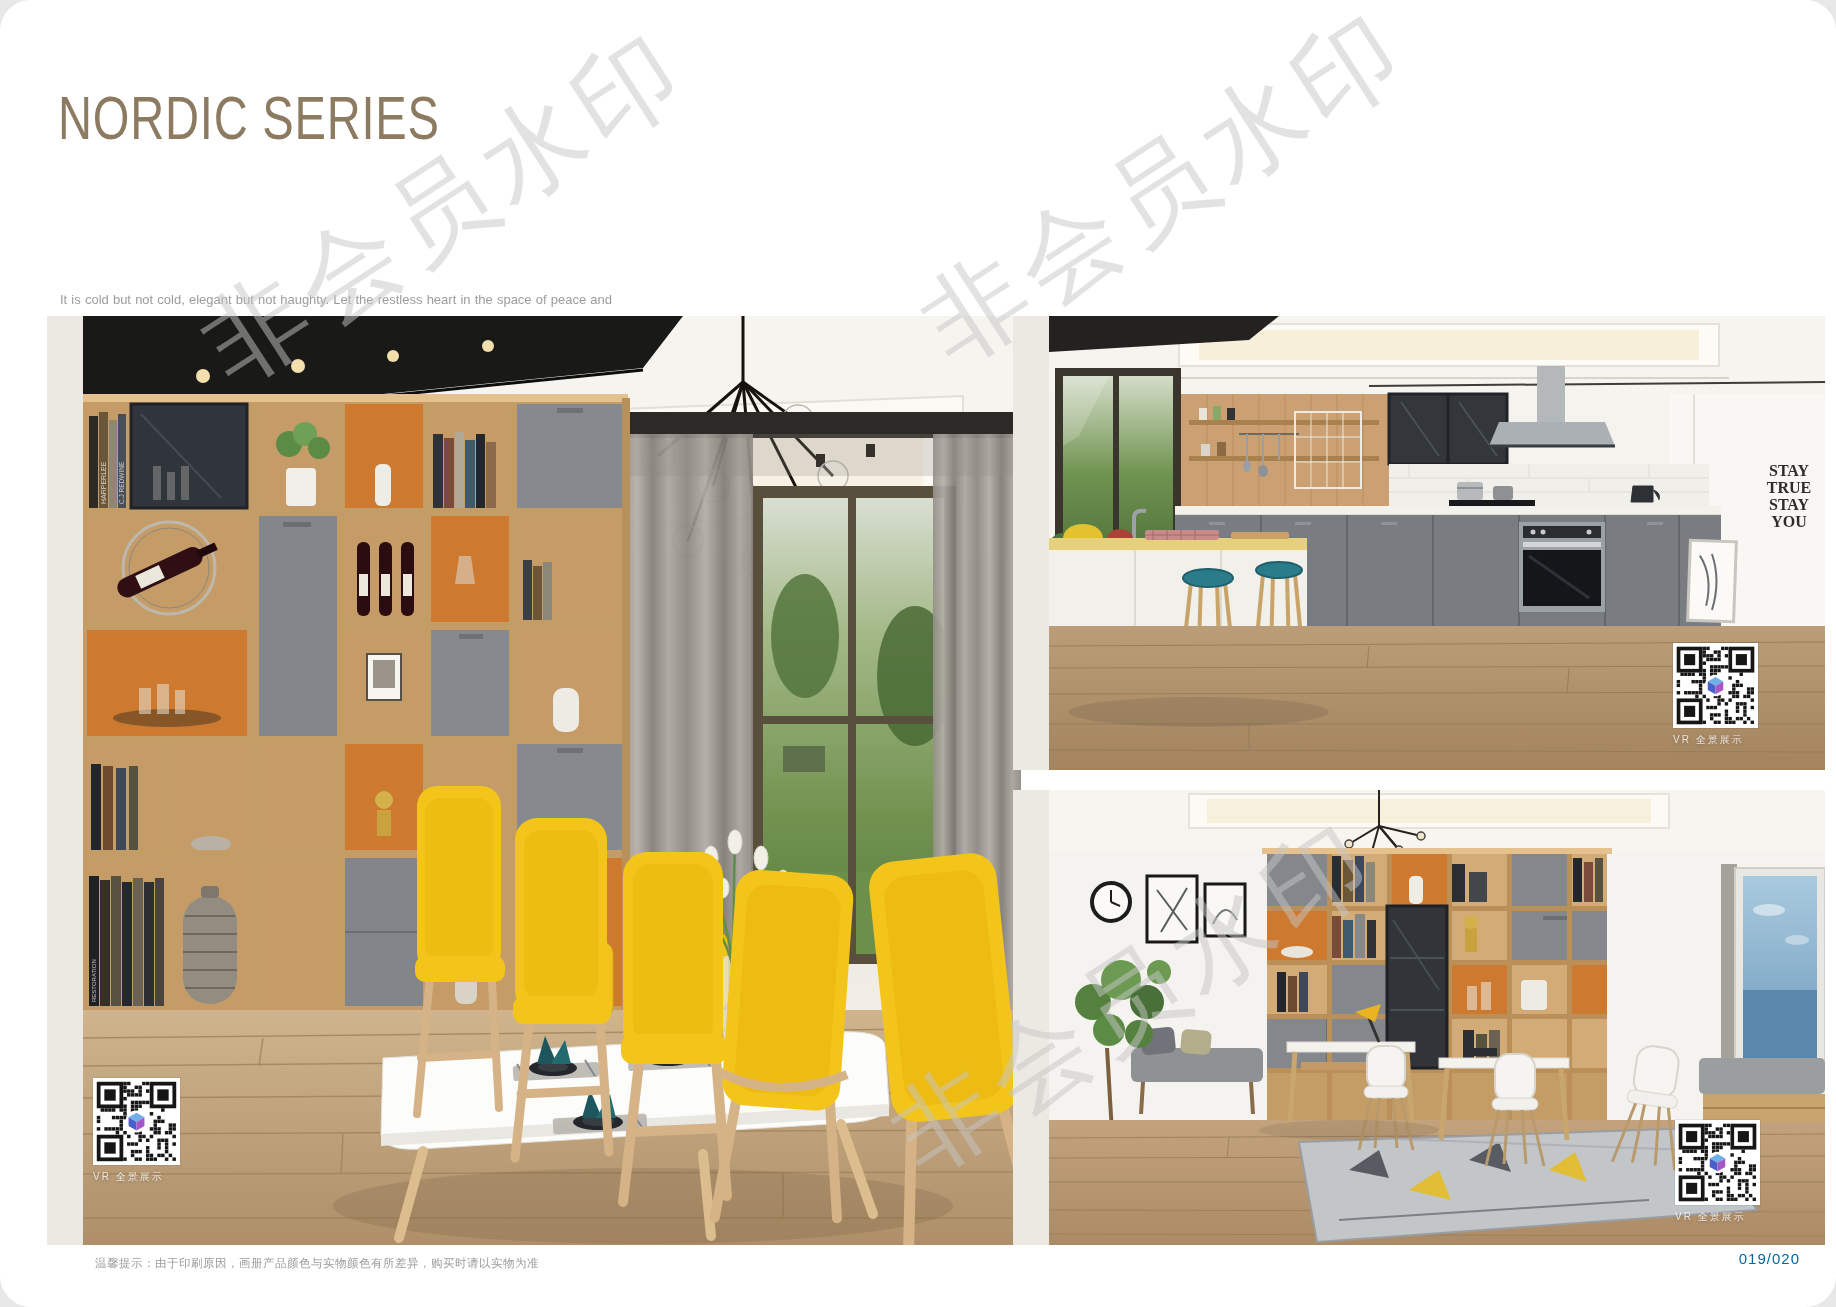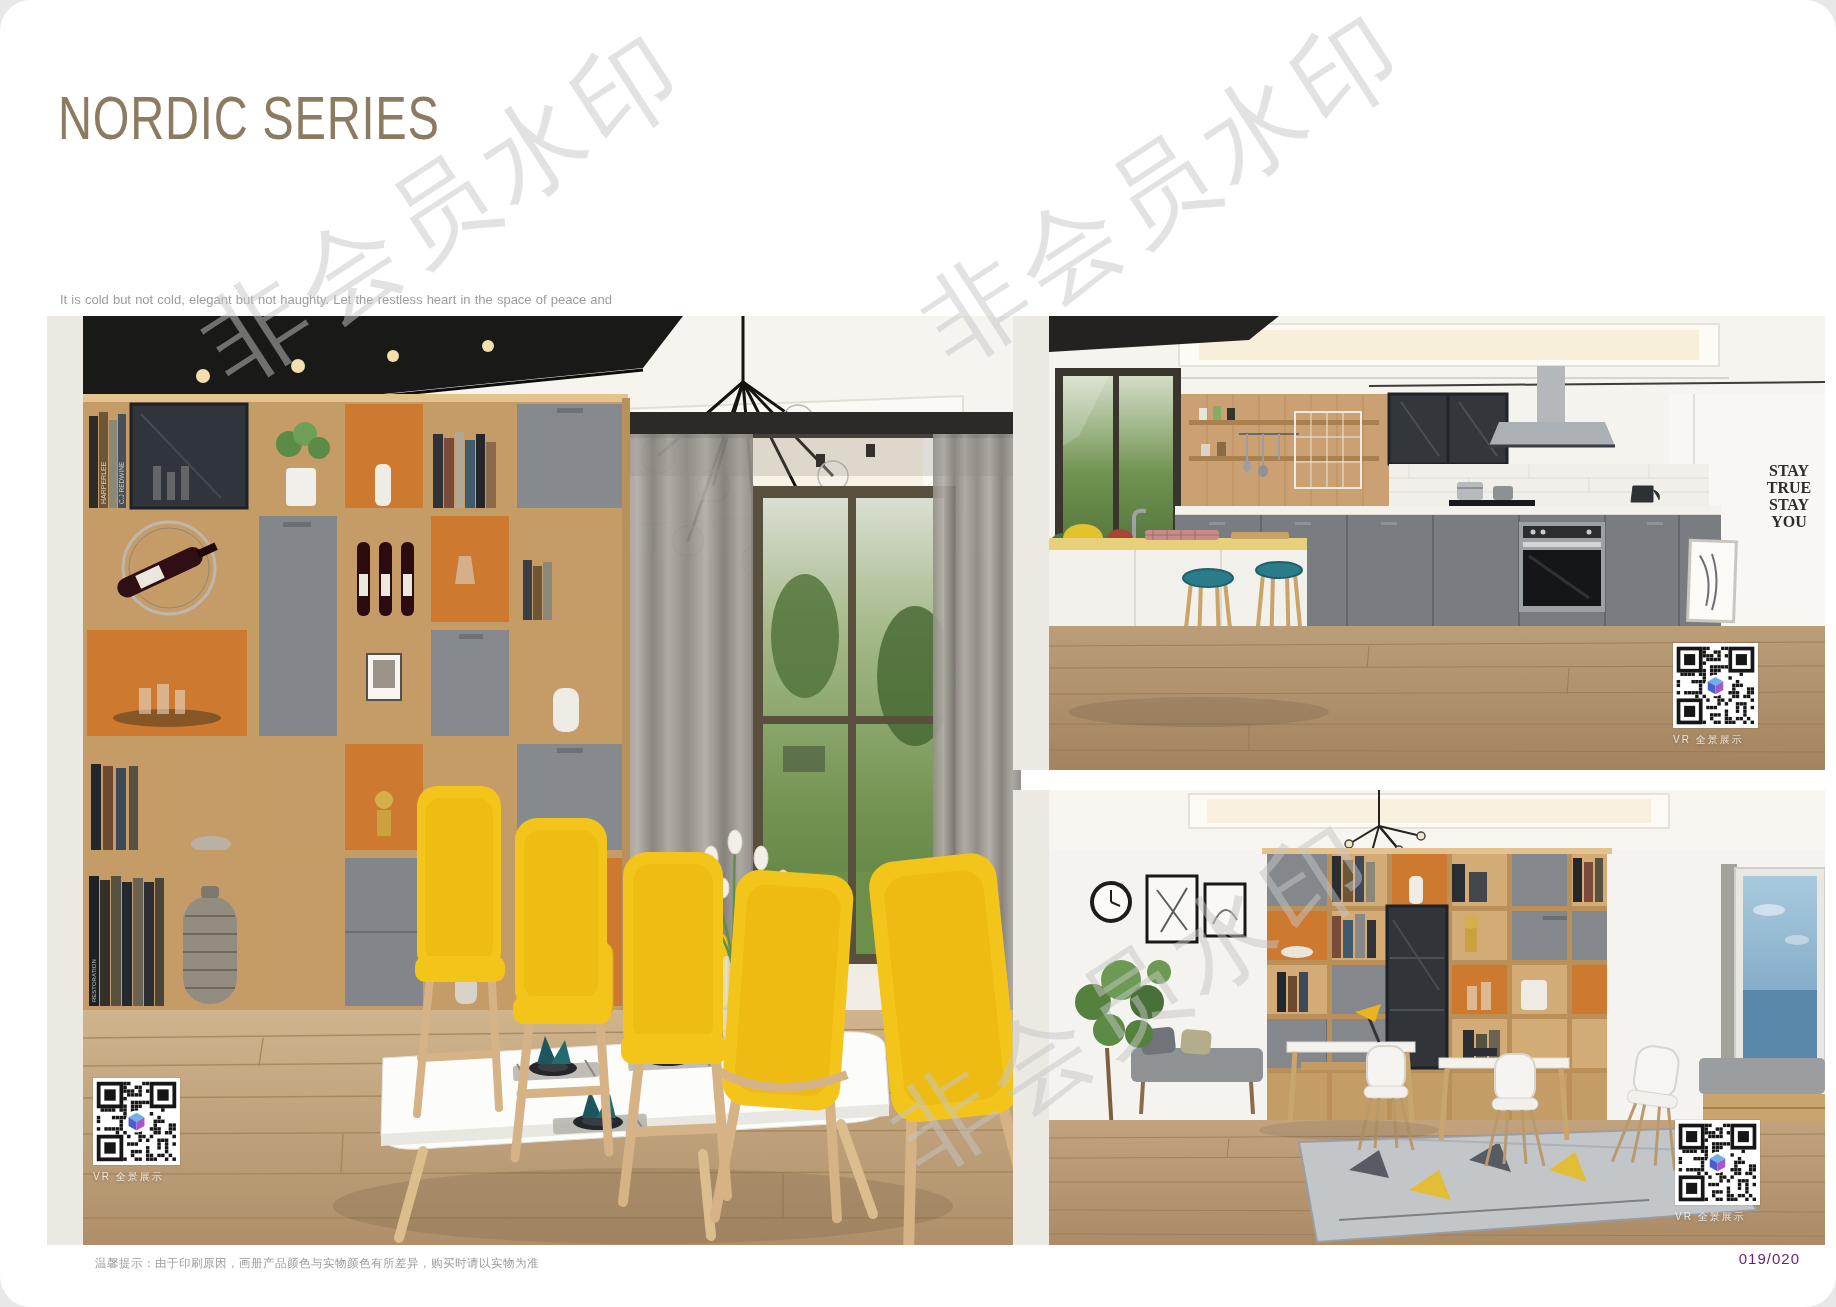--- a/index.html
+++ b/index.html
@@ -20,21 +20,21 @@
   .photo.study{left:1013px;top:790px;width:776px;height:455px;}
   .qr{position:absolute;width:86px;height:86px;background:#fff;box-shadow:0 0 0 1px rgba(0,0,0,.06);}
   .vr-label{position:absolute;font-size:10px;letter-spacing:2px;color:rgba(255,255,255,.78);
             text-shadow:0 1px 3px rgba(60,50,40,.35);white-space:nowrap;}
   .wm{position:absolute;font-size:102px;letter-spacing:8px;color:#c6c6c6;opacity:.5;font-weight:500;
       transform:rotate(-33deg);white-space:nowrap;pointer-events:none;z-index:9;}
   .wm1{left:170px;top:140px;}
   .wm2{left:890px;top:120px;}
   .wm3{left:860px;top:930px;}
   .footer-note{position:absolute;left:47px;top:1256px;font-size:11.5px;color:#9b9b99;letter-spacing:.5px;margin-left:48px;}
-  .page-number{position:absolute;right:36px;top:1250px;font-size:15px;color:#701a75;letter-spacing:1px;}
+  .page-number{position:absolute;right:36px;top:1250px;font-size:15px;color:#0369a1;letter-spacing:1px;}
 </style>
 </head>
 <body>
 
 <div class="page">
 
   <div class="title-en">NORDIC SERIES</div>
   <p class="intro-en">It is cold but not cold, elegant but not haughty. Let the restless heart in the space of peace and tranquility release fatigue. Once the Queen of Dance, fall in the end of time. The natural beauty of the beautiful, pouring a land of cold and pure brilliance. Noble, beautiful, enchanted.</p>
 
   <figure class="photo dining" style="margin:0">

